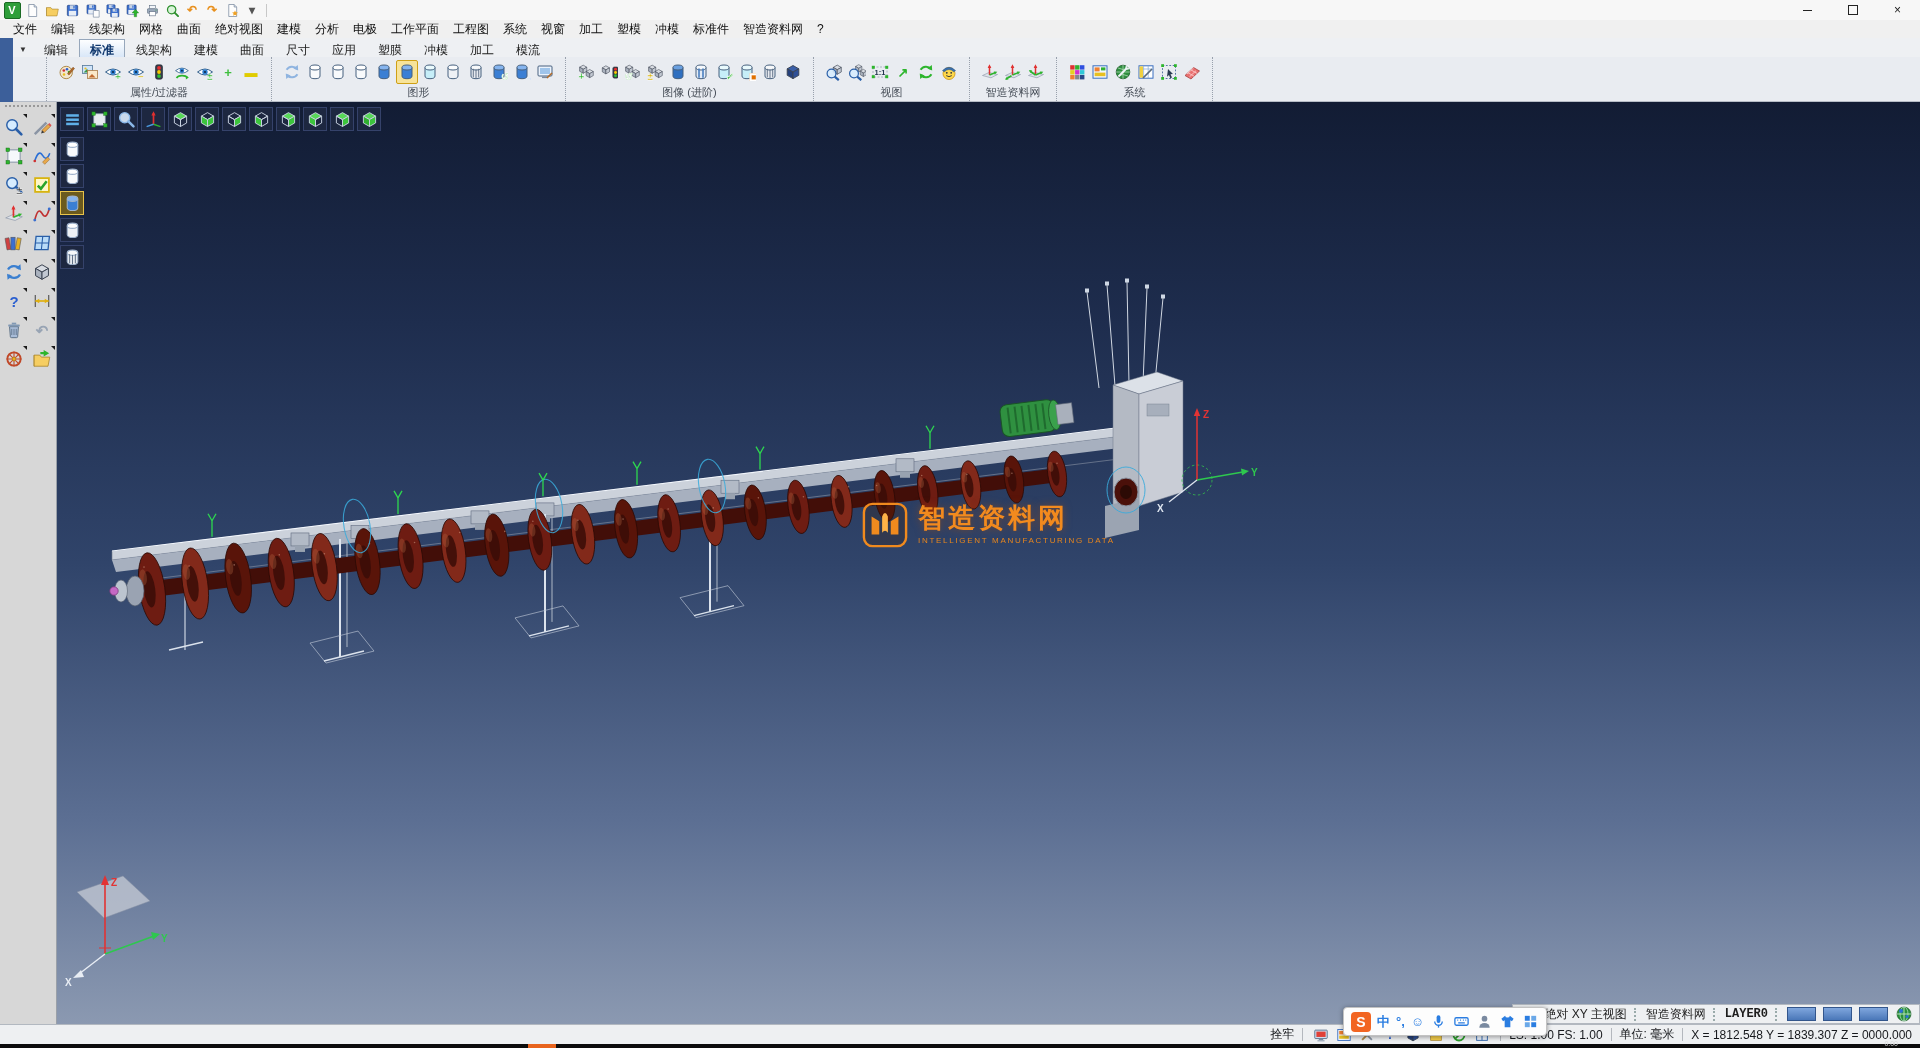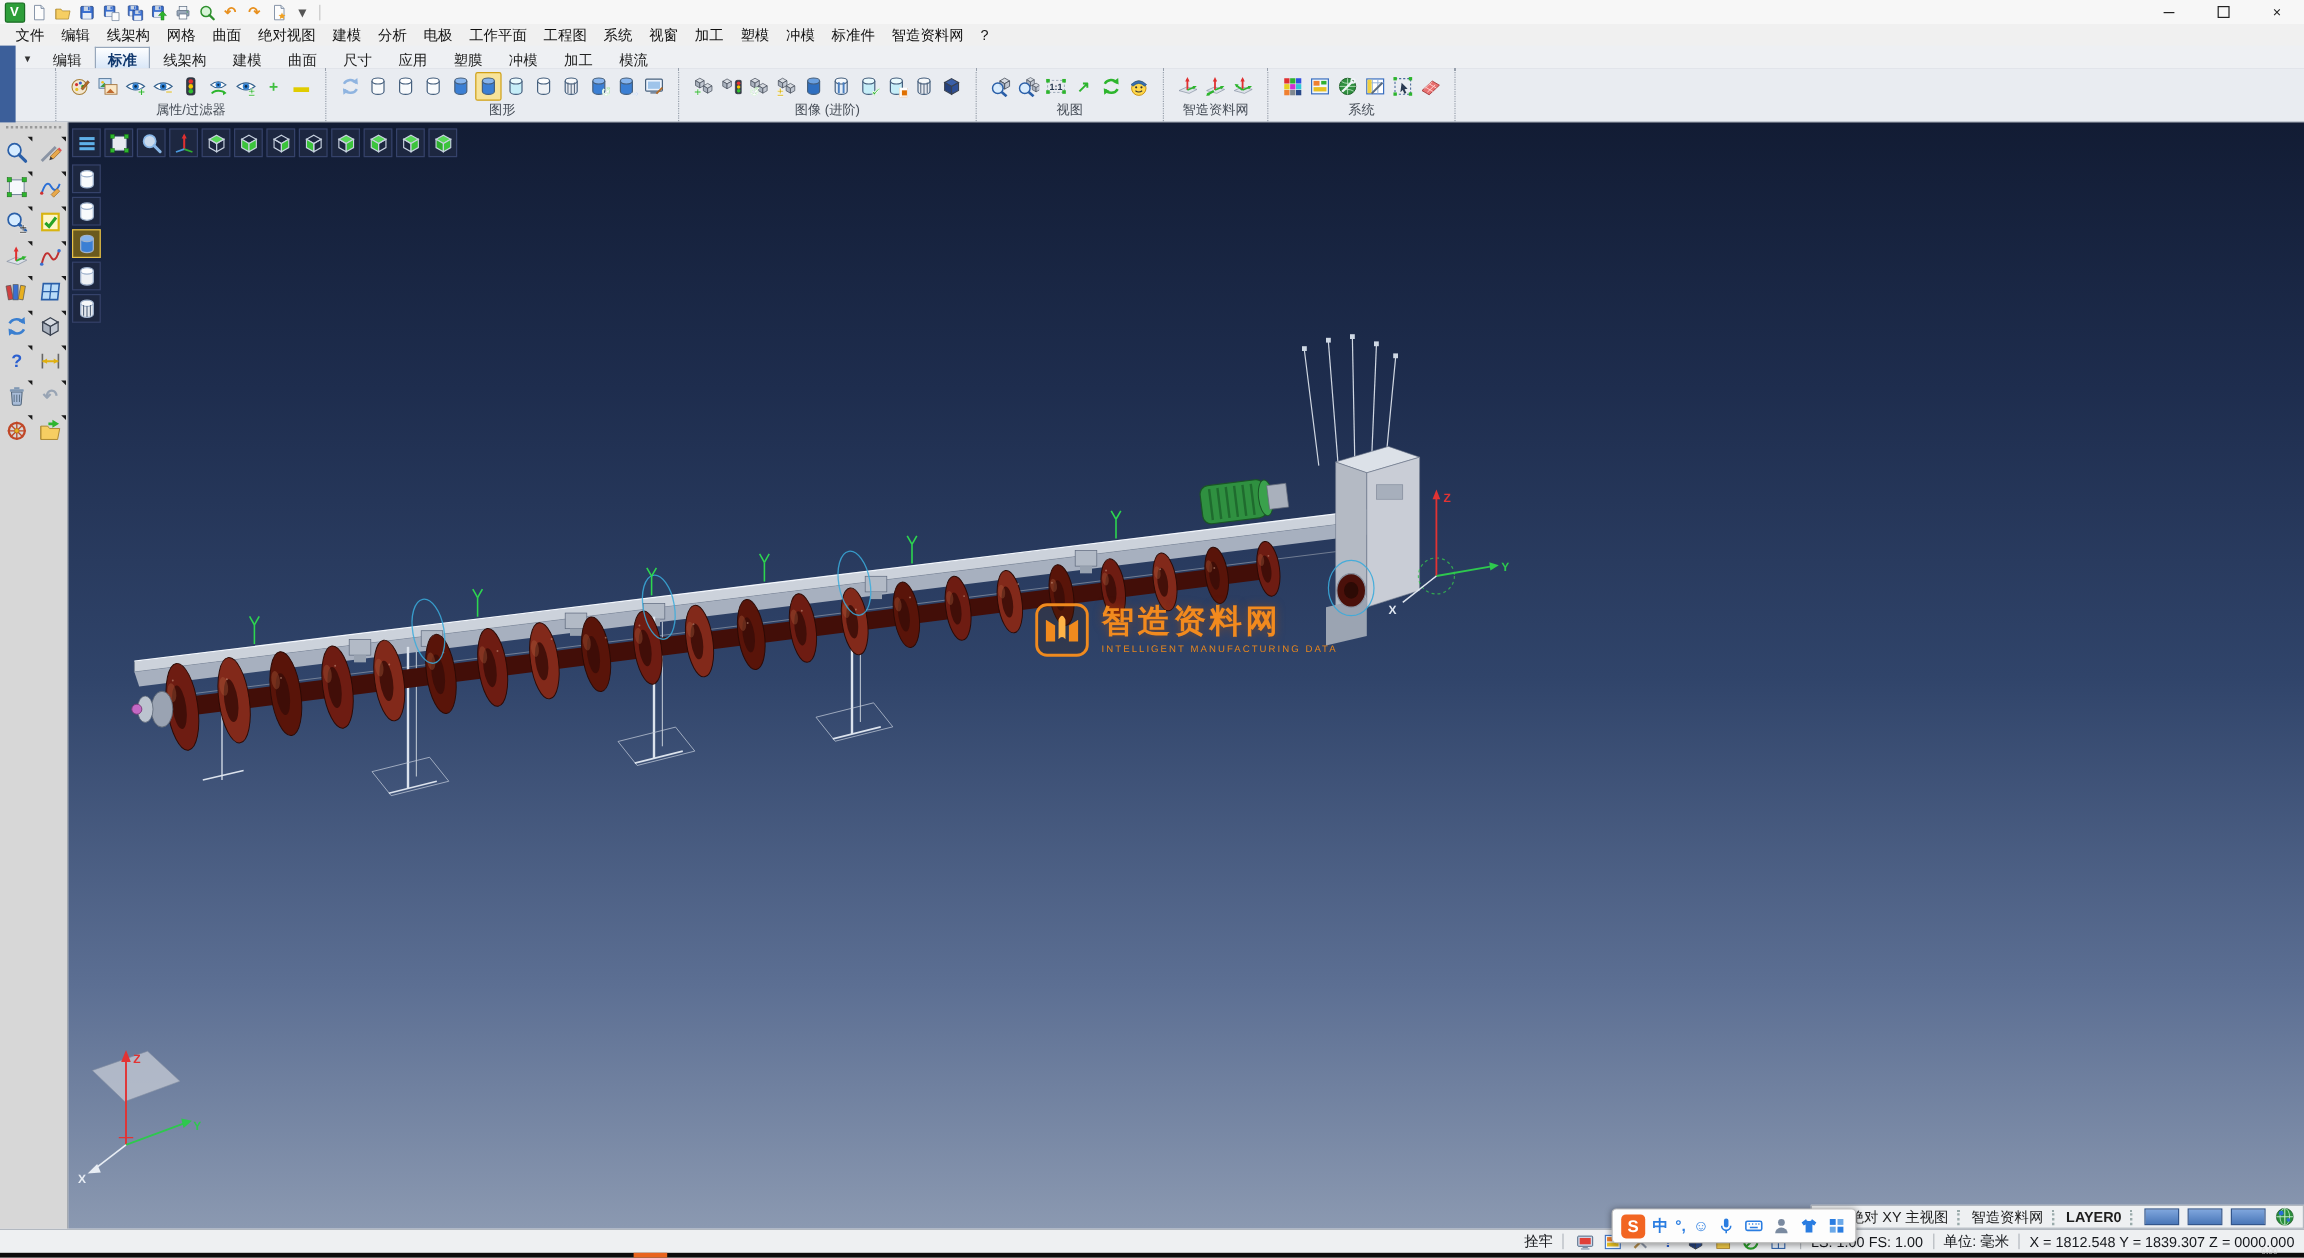--- a/index.html
+++ b/index.html
@@ -70,21 +70,21 @@
   .cbtn.hl{background:#6b5a1e;border-color:#e8c34a;}
   .watermark{position:absolute;left:805px;top:400px;display:flex;align-items:center;gap:10px;pointer-events:none;z-index:3;}
   .wm-texts{display:flex;flex-direction:column;}
   .wm-title{font-size:27px;font-weight:bold;color:#f28a1e;letter-spacing:3px;line-height:1;text-shadow:0 0 8px rgba(180,80,0,.55);}
   .wm-sub{font-size:8px;color:#e8861c;letter-spacing:1.7px;margin-top:4px;}
 
   
   .status2{position:absolute;right:0;top:1004px;height:20px;background:#eef0f2;border:1px solid #b2b8c0;
     display:flex;align-items:center;font-size:12px;color:#1d1d1d;padding:0 6px;gap:7px;box-sizing:border-box;z-index:6;}
   .s2sep{width:3px;height:13px;border-left:2px dotted #9aa;}
-  .layer-label{font-weight:bold;}
+  .layer-label{font-weight:bold;font-family:Liberation Mono, monospace;}
   .bluebar{width:27px;height:12px;background:linear-gradient(#7fa6dd,#4a77b8);border:1px solid #33568c;}
   .statusbar{position:absolute;left:0;right:0;bottom:4px;height:20px;background:#eef0f2;border-top:1px solid #b2b8c0;
     display:flex;align-items:center;justify-content:flex-end;font-size:12px;color:#16181c;padding-right:8px;gap:8px;box-sizing:border-box;z-index:5;}
   .sb-icons{display:flex;gap:3px;}
   .sbico{width:20px;height:18px;display:flex;align-items:center;justify-content:center;}
   .sbico .isvg{width:16px;height:16px;}
   .sbico .g{font-size:13px;}
   .sbsep{width:1px;height:13px;background:#b4b8be;}
 
   

